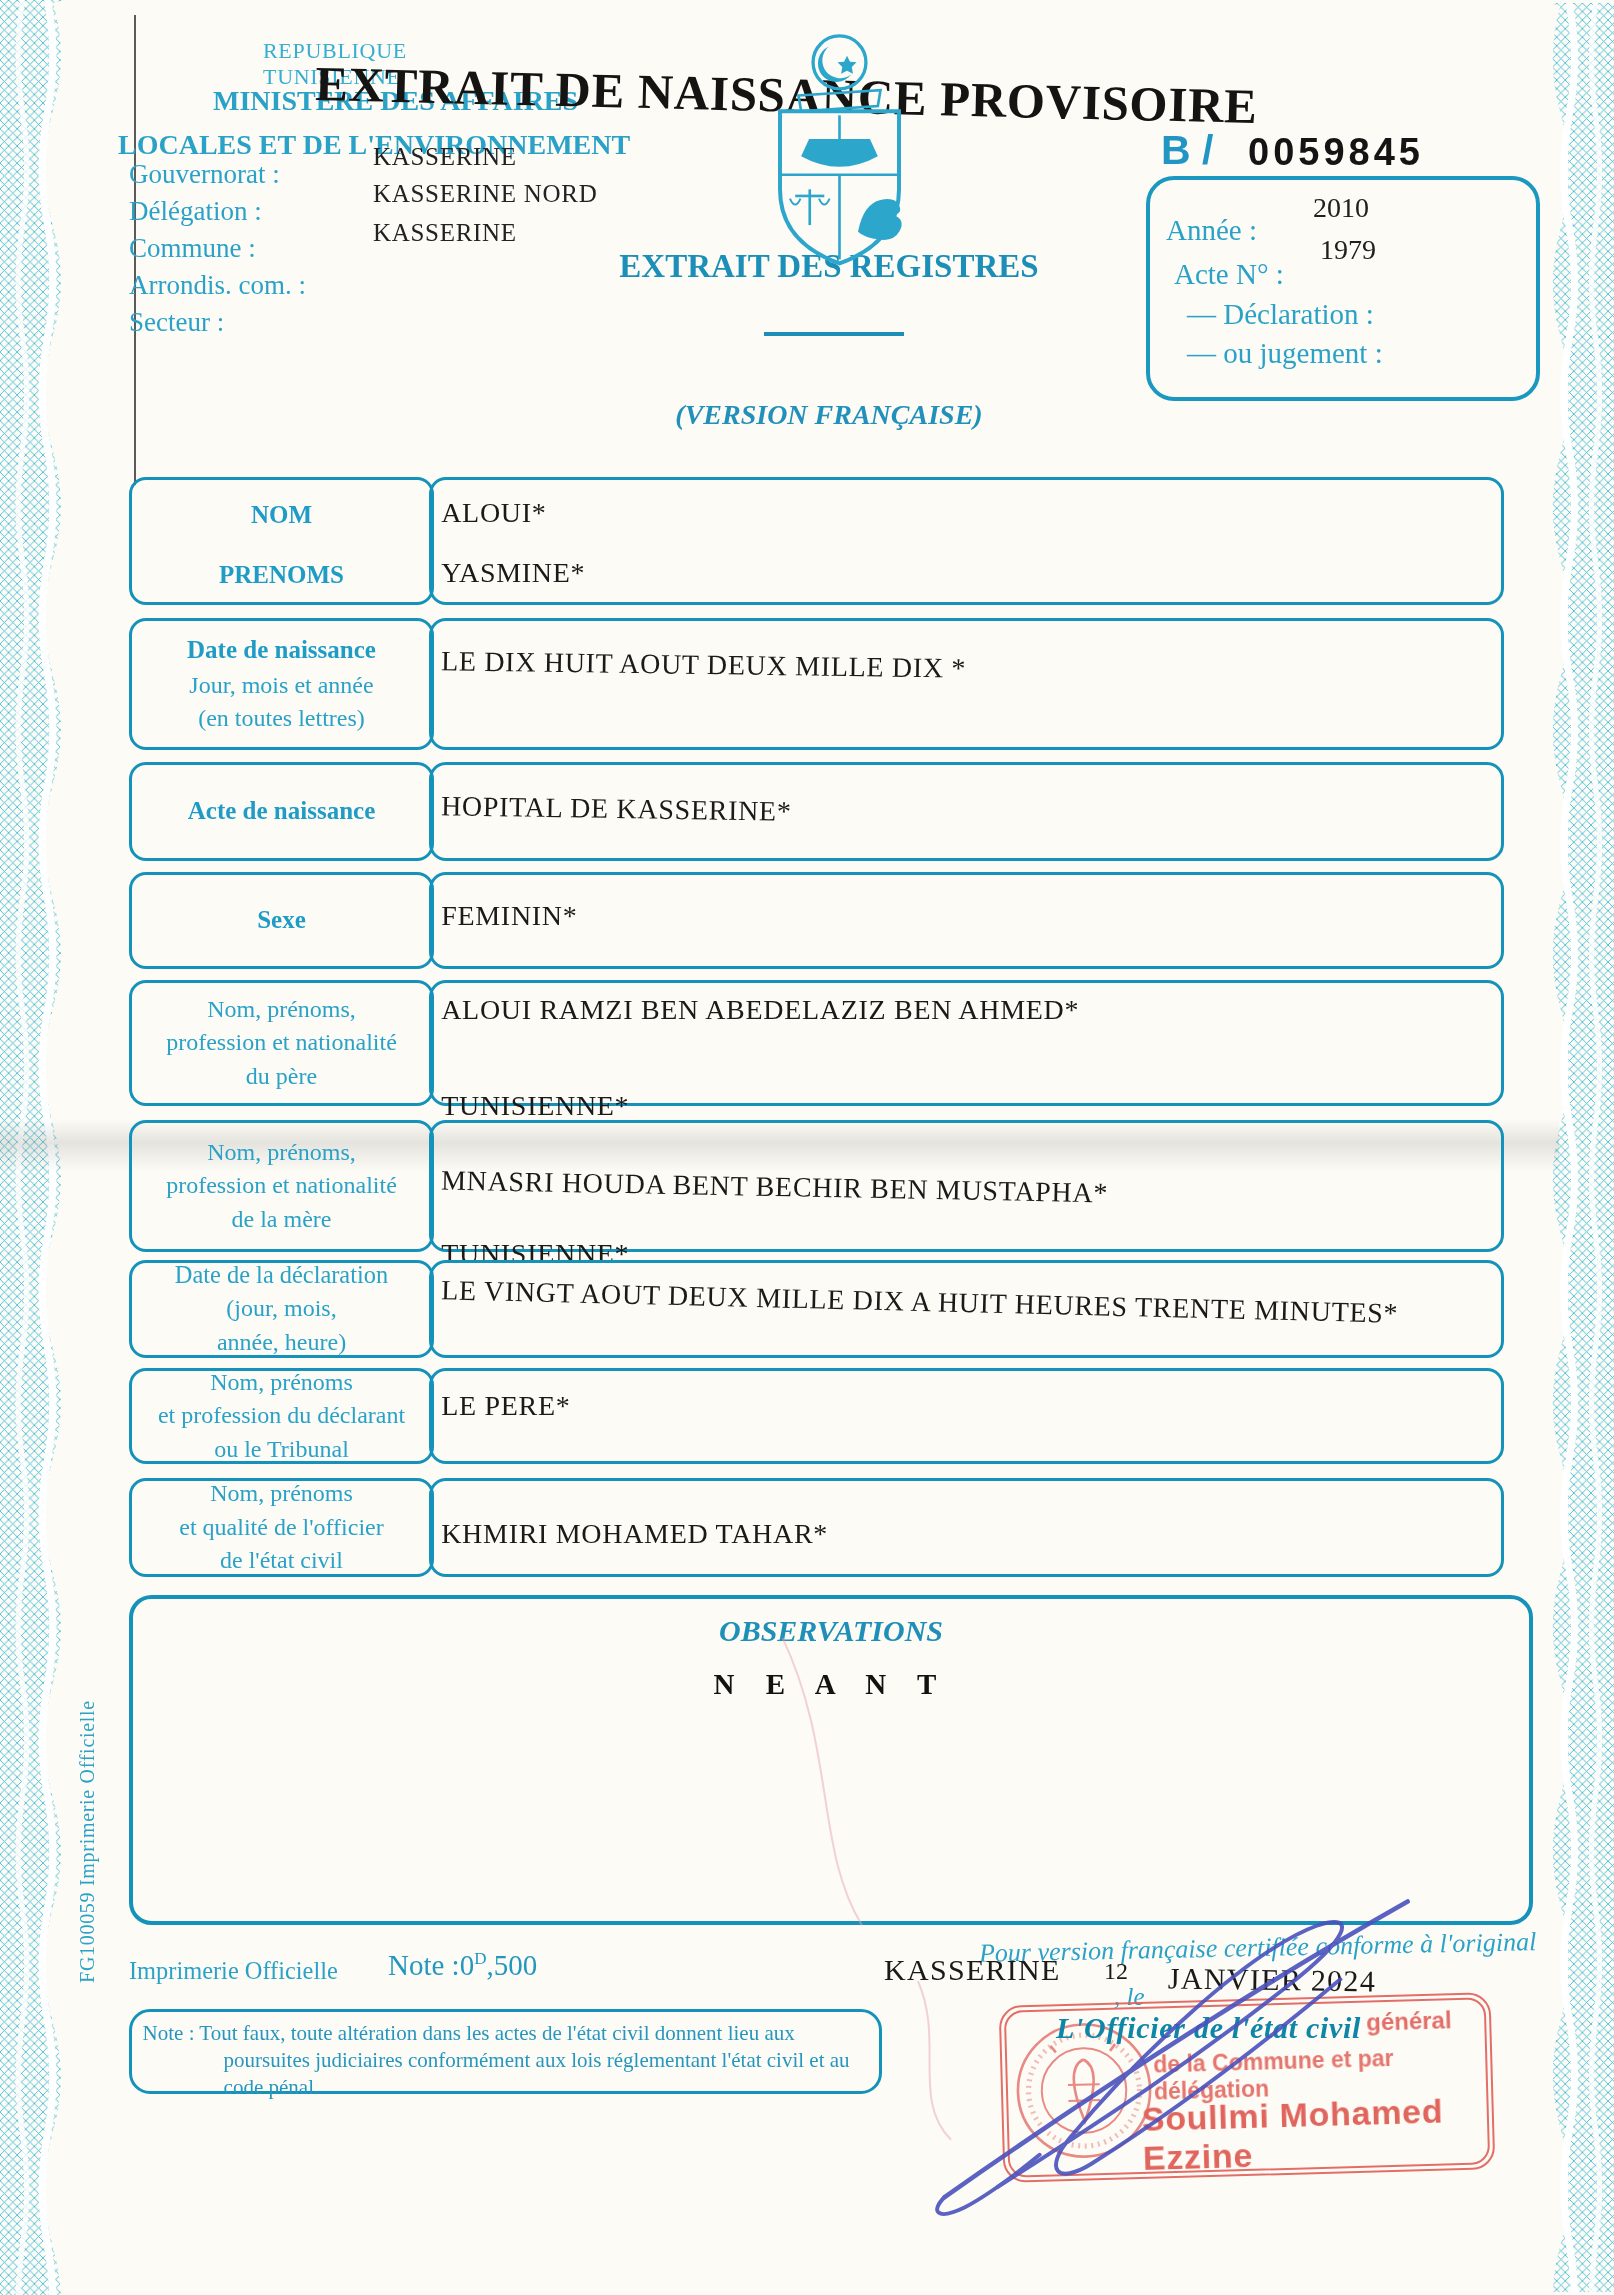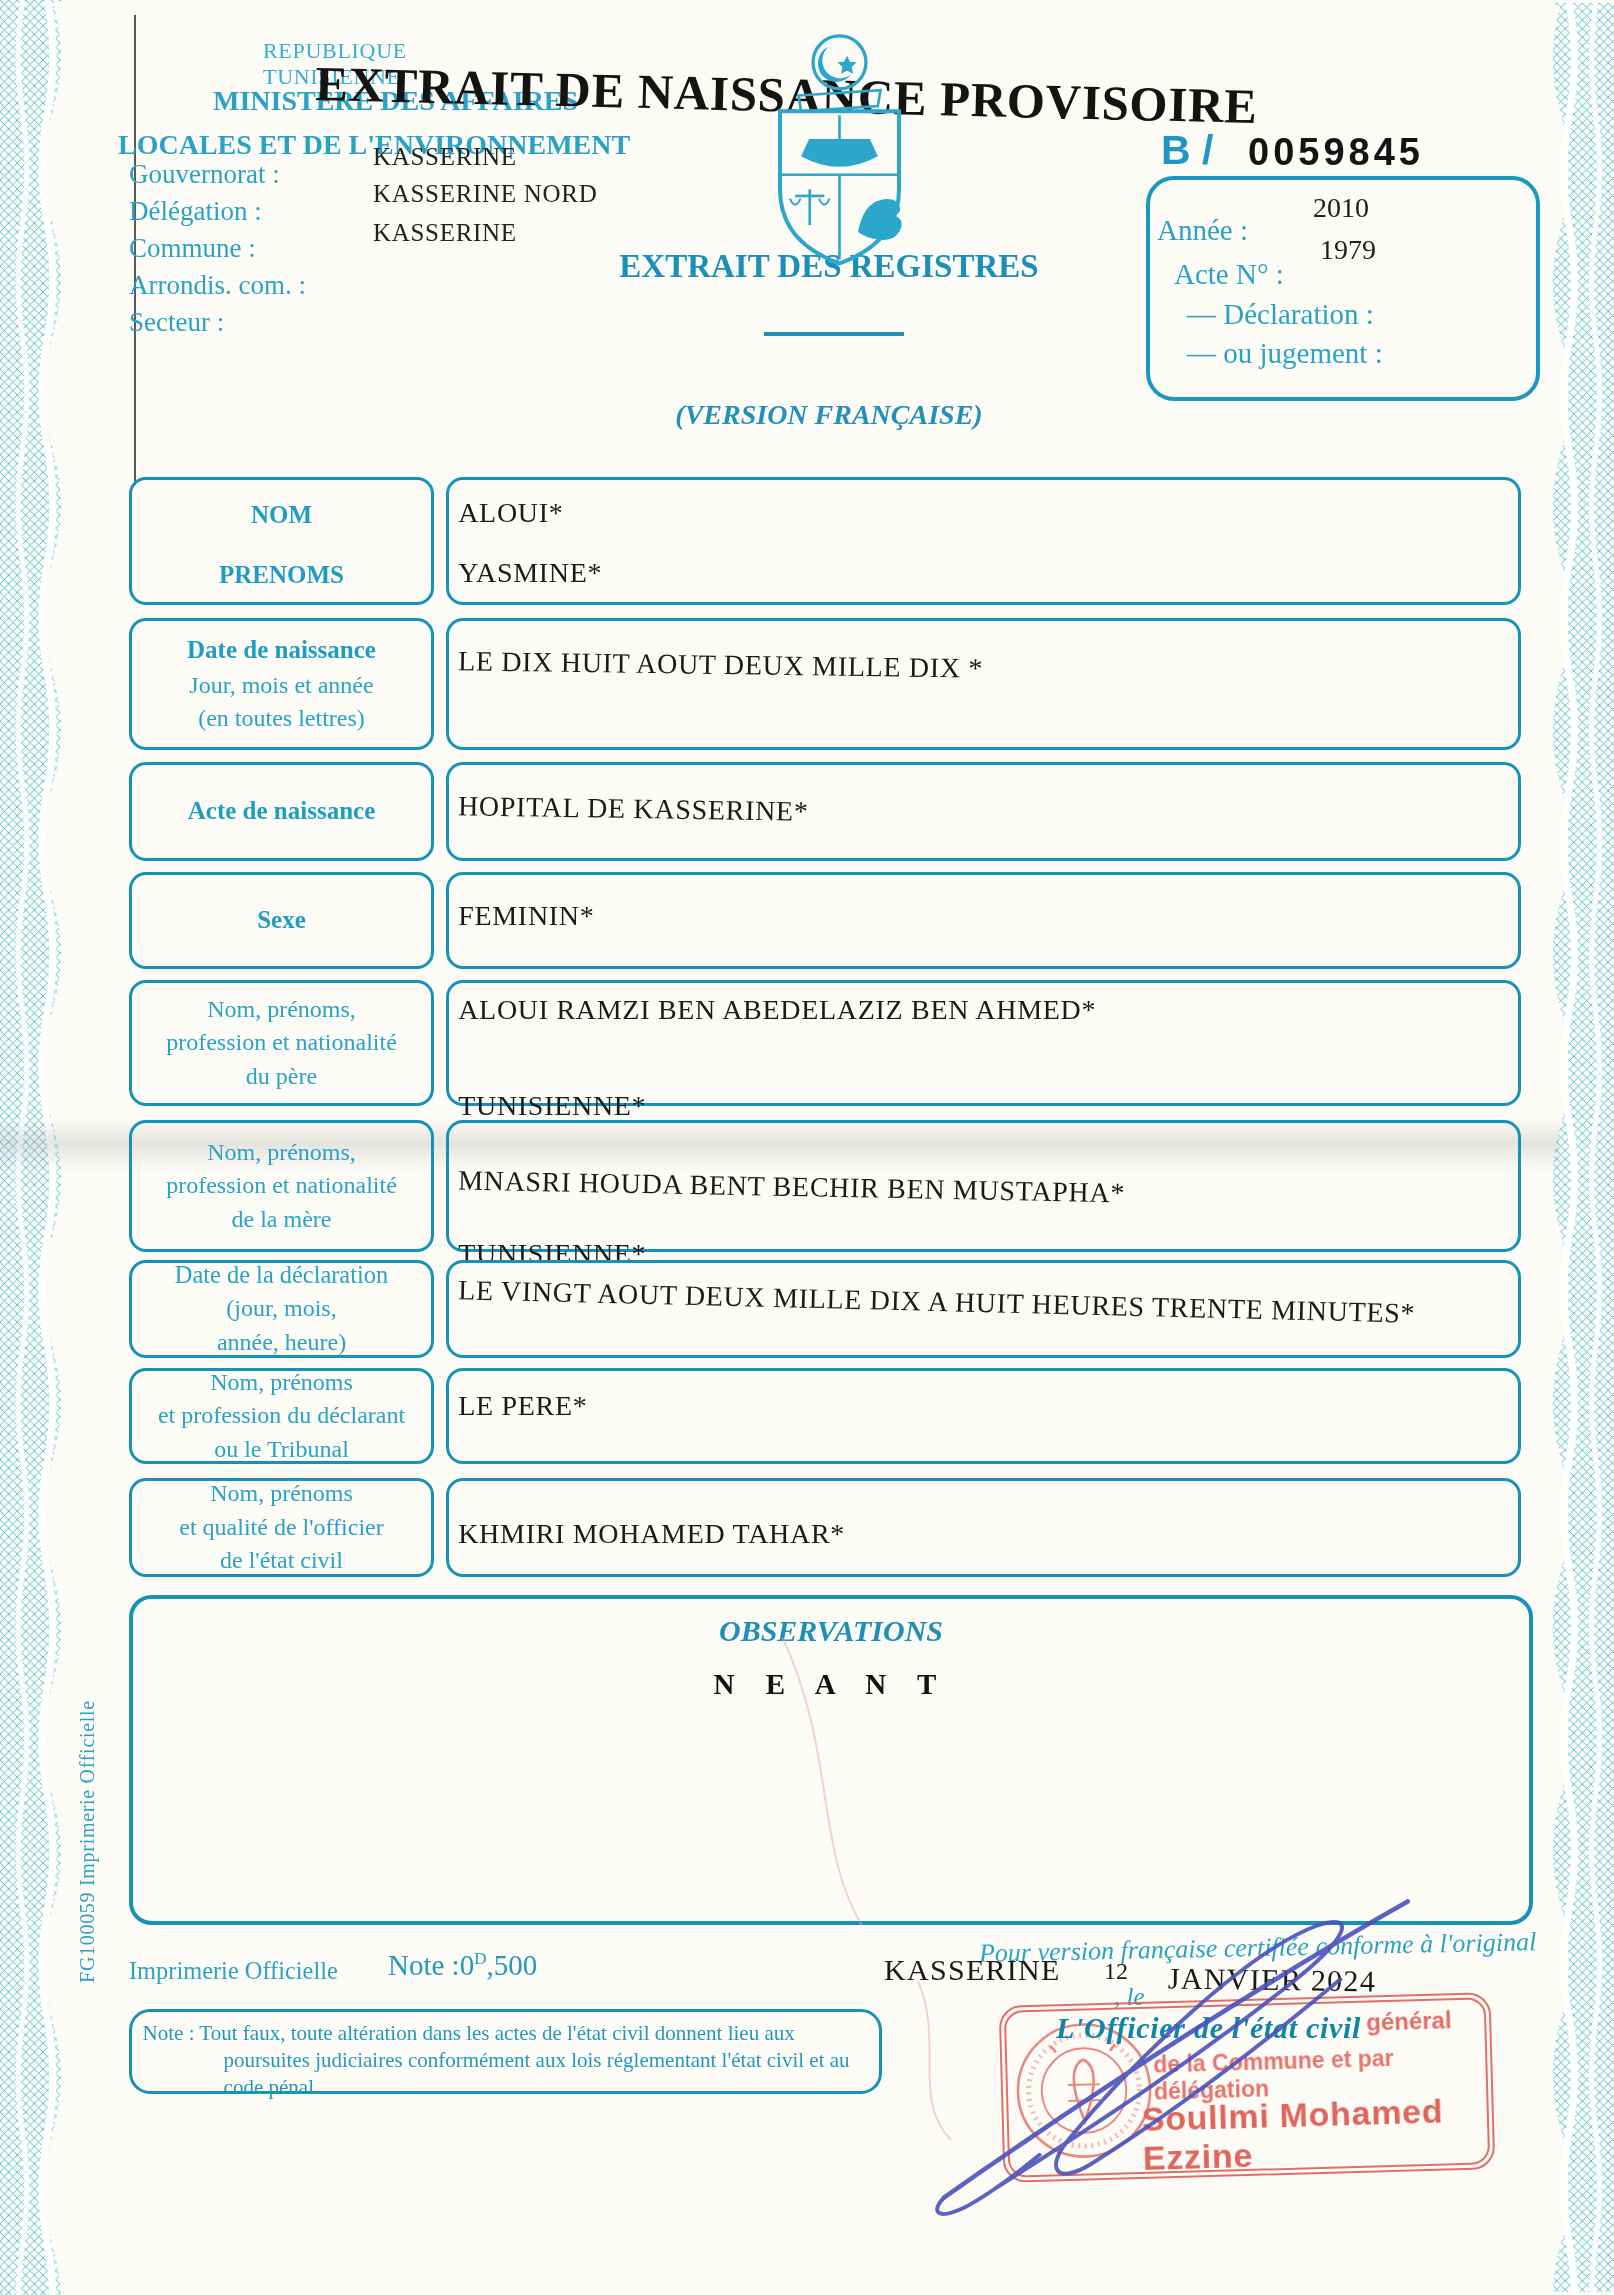--- a/index.html
+++ b/index.html
@@ -34,21 +34,21 @@
   .reg2{left:578px;top:288px;width:502px;text-align:center;font-size:28px;font-weight:bold;color:#1b8fb8;}
   .reg-rule{position:absolute;left:764px;top:332px;width:140px;height:4px;background:#1b8fb8;}
   .reg3{left:578px;top:345px;width:502px;text-align:center;font-size:42px;font-weight:bold;color:#1e7fae;letter-spacing:1.3px;}
   .reg4{left:578px;top:399px;width:502px;text-align:center;font-size:28px;font-weight:bold;font-style:italic;color:#2190ba;}
 
   
   .row{position:absolute;left:129px;width:1404px;}
   .cell{position:absolute;top:0;height:100%;border:3.3px solid #1592ba;border-radius:17px;box-sizing:border-box;}
   .cell.label{left:0;width:305px;display:flex;flex-direction:column;justify-content:center;
               align-items:center;text-align:center;}
-  .cell.value{left:317px;width:1075px;}
+  .cell.value{left:300px;width:1075px;}
   .lstrong{font-size:25px;font-weight:bold;color:#1e9cc6;line-height:1.45;}
   .lrest{font-size:24px;color:#2aa2c8;line-height:1.4;}
   .v1,.v2{position:absolute;left:9.2px;font-size:28px;color:#1c1a18;letter-spacing:0.7px;white-space:nowrap;}
   .row1{top:477px;height:128px;}   .row1 .v1{top:17px;} .row1 .v2{top:77px;}
   .row1 .lstrong{line-height:2.4;margin-top:8px;}
   .row2{top:618px;height:132px;}   .row2 .v1{top:28px;transform:rotate(0.8deg);}
   .row3{top:762px;height:99px;}  .row3 .v1{top:28px;transform:rotate(0.9deg);}
   .row4{top:872px;height:97px;}  .row4 .v1{top:25px;}
   .row5{top:980px;height:126px;}  .row5 .v1{top:10.6px;} .row5 .v2{bottom:-18.5px;}
   .row6{top:1120px;height:132px;}  .row6 .v1{top:48px;transform:rotate(1.1deg);} .row6 .v2{bottom:-21px;}
@@ -166,21 +166,21 @@
   <div class="t adm" style="left:129px;top:159px">Gouvernorat :</div>
   <div class="t adm" style="left:129px;top:196px">Délégation :</div>
   <div class="t adm" style="left:129px;top:233px">Commune :</div>
   <div class="t adm" style="left:129px;top:270px">Arrondis. com. :</div>
   <div class="t adm" style="left:129px;top:307px">Secteur :</div>
   <div class="t admv" style="left:373px;top:143px">KASSERINE</div>
   <div class="t admv" style="left:373px;top:180px">KASSERINE NORD</div>
   <div class="t admv" style="left:373px;top:219px">KASSERINE</div>
 
   <div class="acte-box">
-    <div class="t" style="left:7px;top:34px">Année :</div>
+    <div class="t" style="left:16px;top:34px">Année :</div>
     <div class="t val" style="left:163px;top:12px">2010</div>
     <div class="t" style="left:24px;top:78px">Acte N° :</div>
     <div class="t val" style="left:170px;top:54px">1979</div>
     <div class="t" style="left:37px;top:118px">— Déclaration :</div>
     <div class="t" style="left:37px;top:157px">— ou jugement :</div>
   </div>
 
   <div class="t reg1">EXTRAIT DES REGISTRES</div>
   <div class="reg-rule"></div>
   <div class="t reg4">(VERSION FRANÇAISE)</div>

